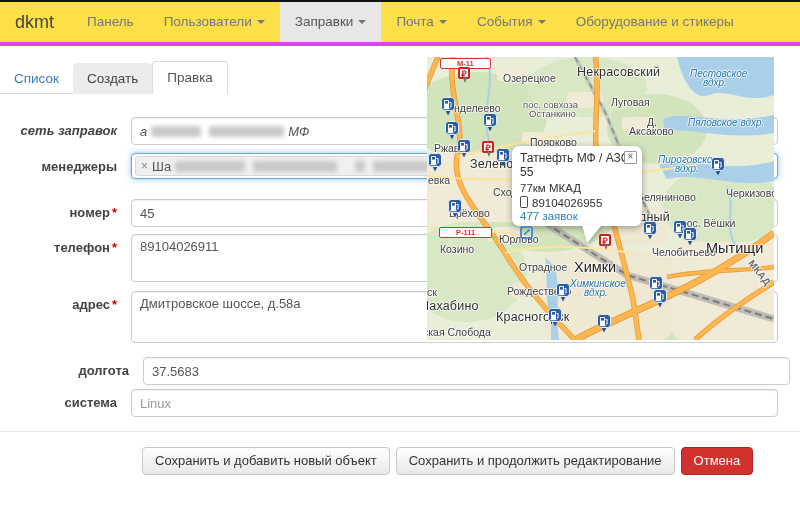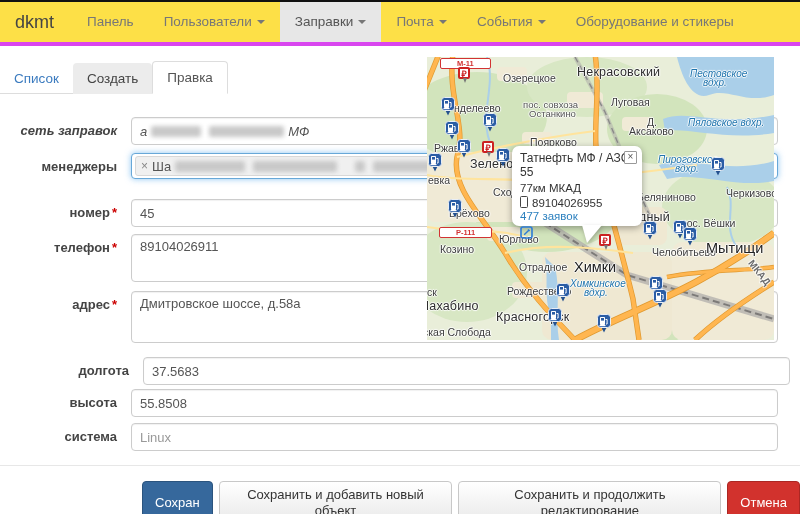--- a/index.html
+++ b/index.html
@@ -152,36 +152,31 @@
     <div class="fctl">
         <textarea class="txt h52" style="">Дмитровское шоссе, д.58а</textarea>
       </div>
   </div>
 
   <div class="frow mb4">
     <div class="flabel"><span>долгота</span></div>
     <div class="fctl"><input class="inp" value="37.5683" style=""></div>
   </div>
 
-  <div class="frow mb6">
-    <div class="flabel"><span>высота</span></div>
-    <div class="fctl"><input class="inp" value="55.8508" style=""></div>
-  </div>
 
   <div class="frow">
     <div class="flabel"><span>система</span></div>
     <div class="fctl"><input class="inp muted" value="Linux" style=""></div>
   </div>
 
 </div>
 
 <div class="divider"></div>
 
 <div class="actions">
-  <button class="btn btn-primary">Сохран</button>
   <button class="btn btn-default">Сохранить и добавить новый объект</button>
   <button class="btn btn-default">Сохранить и продолжить редактирование</button>
   <button class="btn btn-danger">Отмена</button>
 </div>
 
 
 <div class="map">
   <svg class="base" width="347" height="283" viewBox="0 0 347 283">
     <rect width="347" height="283" fill="#e9eed9"></rect>
     <ellipse cx="50" cy="60" rx="70" ry="45" fill="#d2e4bc"></ellipse>

